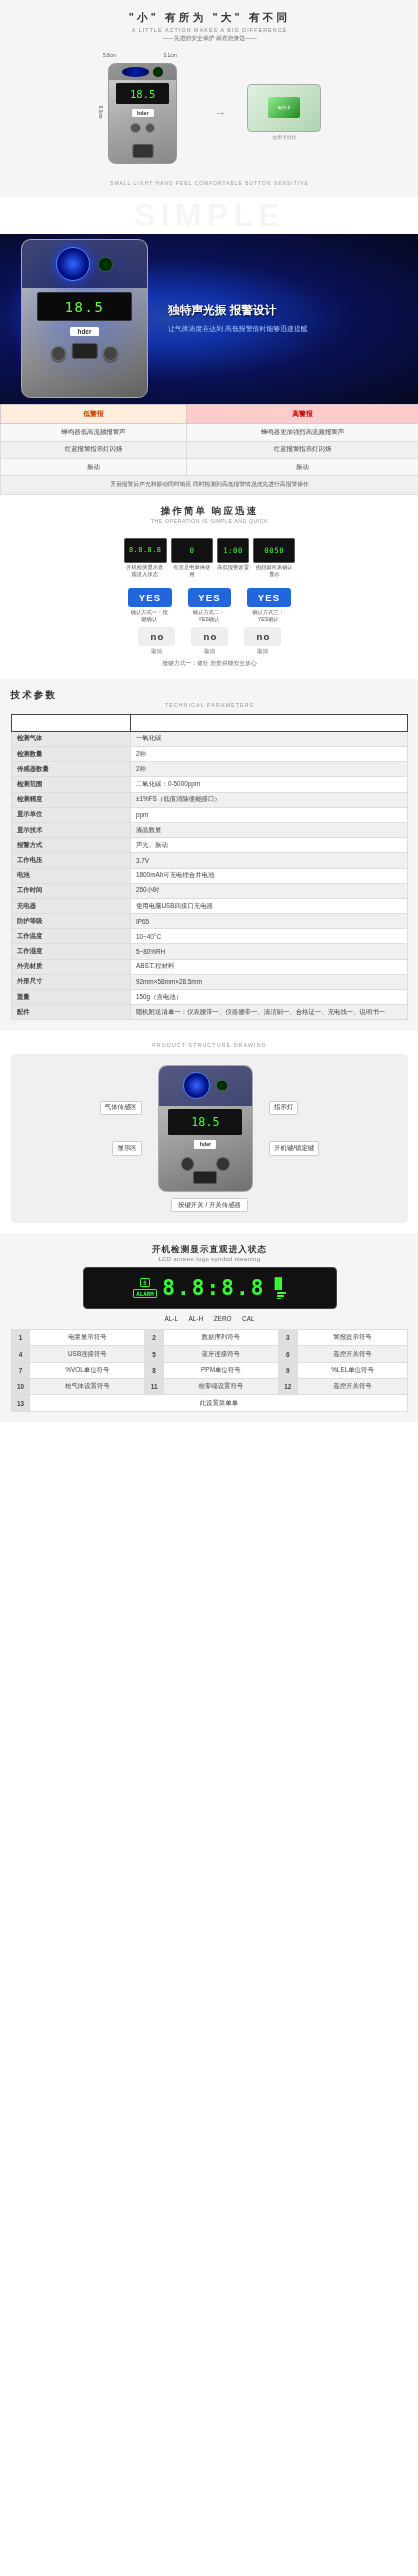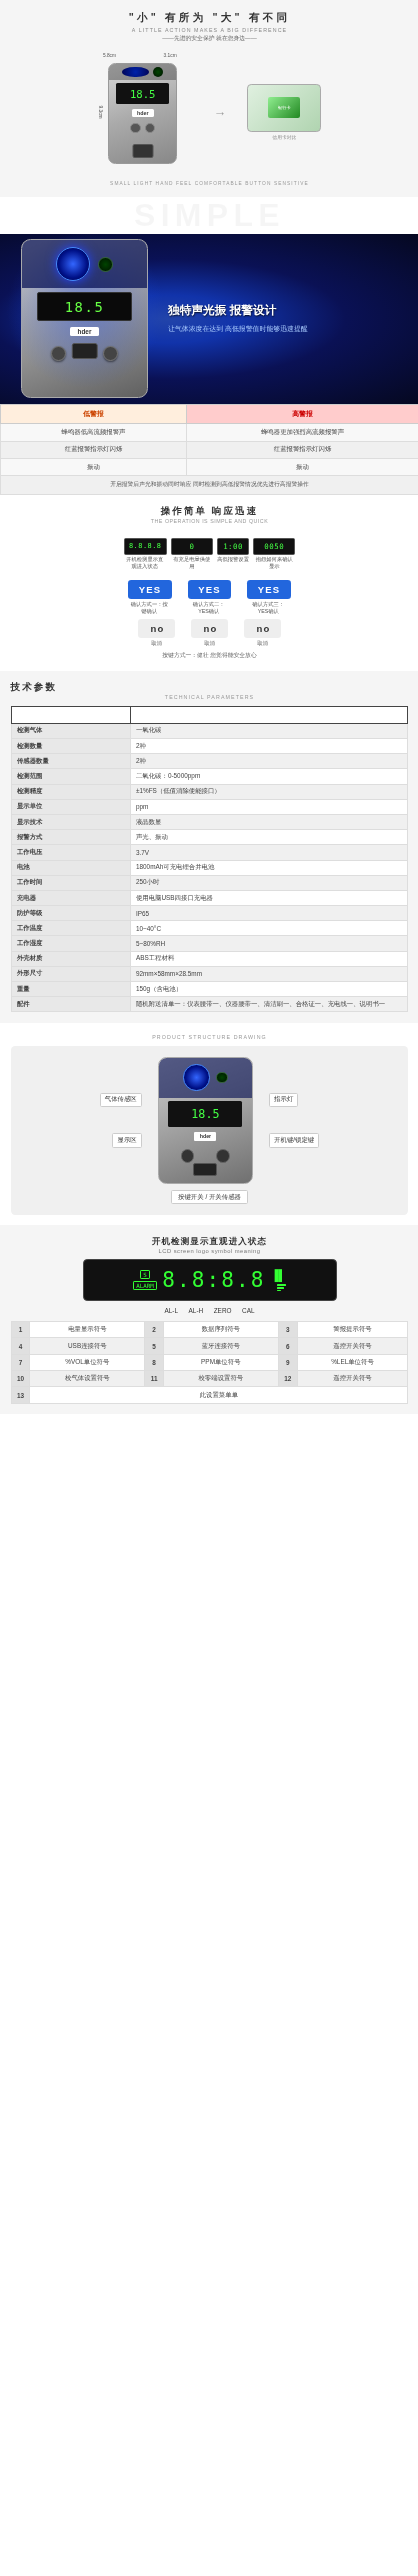--- a/index.html
+++ b/index.html
@@ -251,21 +251,21 @@
       border: 0.5px solid #555;
       border-radius: 1.6px;
       padding: 2.1px 4.2px;
       color: #44ff44;
       font-family: monospace;
       font-size: 7.4px;
       display: flex;
       align-items: center;
       justify-content: center;
       min-width: 32px;
-      height: 17px;
+      height: 25px;
       letter-spacing: 0.5px;
     }
     .op-caption {
       font-size: 5.3px;
       color: #555;
       margin-top: 1.6px;
       max-width: 42px;
     }
 
     
@@ -611,21 +611,21 @@
     <div style="text-align:center;margin-top:6.4px;">
       <div style="background:#fff;border:0.5px solid #ccc;border-radius:1.6px;padding:1.6px 6.4px;font-size:6.4px;color:#333;display:inline-block;">按键开关 / 开关传感器</div>
     </div>
   </div>
 </div>
 
 <div class="lcd-symbols-section">
   <div class="lcd-sym-title-cn">开机检测显示直观进入状态</div>
   <div class="lcd-sym-title-en">LCD screen logo symbol meaning</div>
 
-  <div style="display:flex;justify-content:center;align-items:flex-end;gap:8px;margin:5.3px 0;">
+  <div style="display:flex;justify-content:center;align-items:flex-end;gap:8px;margin:5.3px 0;font-weight:bold;">
     <div style="background:#111;border-radius:4.2px;padding:8px 10.6px;display:inline-flex;align-items:center;justify-content:center;gap:5.3px;border:1.1px solid #444;min-width:254px;">
 
       <div style="display:flex;flex-direction:column;align-items:center;gap:2.1px;">
         <div style="color:#33ff33;font-size:5.8px;font-family:monospace;border:0.5px solid #33ff33;padding:0.5px 2.1px;border-radius:1.1px;">S</div>
         <div style="color:#33ff33;font-size:5.8px;font-family:monospace;border:0.5px solid #33ff33;padding:0.5px 2.1px;border-radius:1.1px;">ALARM</div>
       </div>
 
       <div style="color:#33ff33;font-family:monospace;font-size:21px;letter-spacing:2.1px;">8.8:8.8</div>
 
       <div style="display:flex;flex-direction:column;align-items:flex-end;gap:3.2px;">

